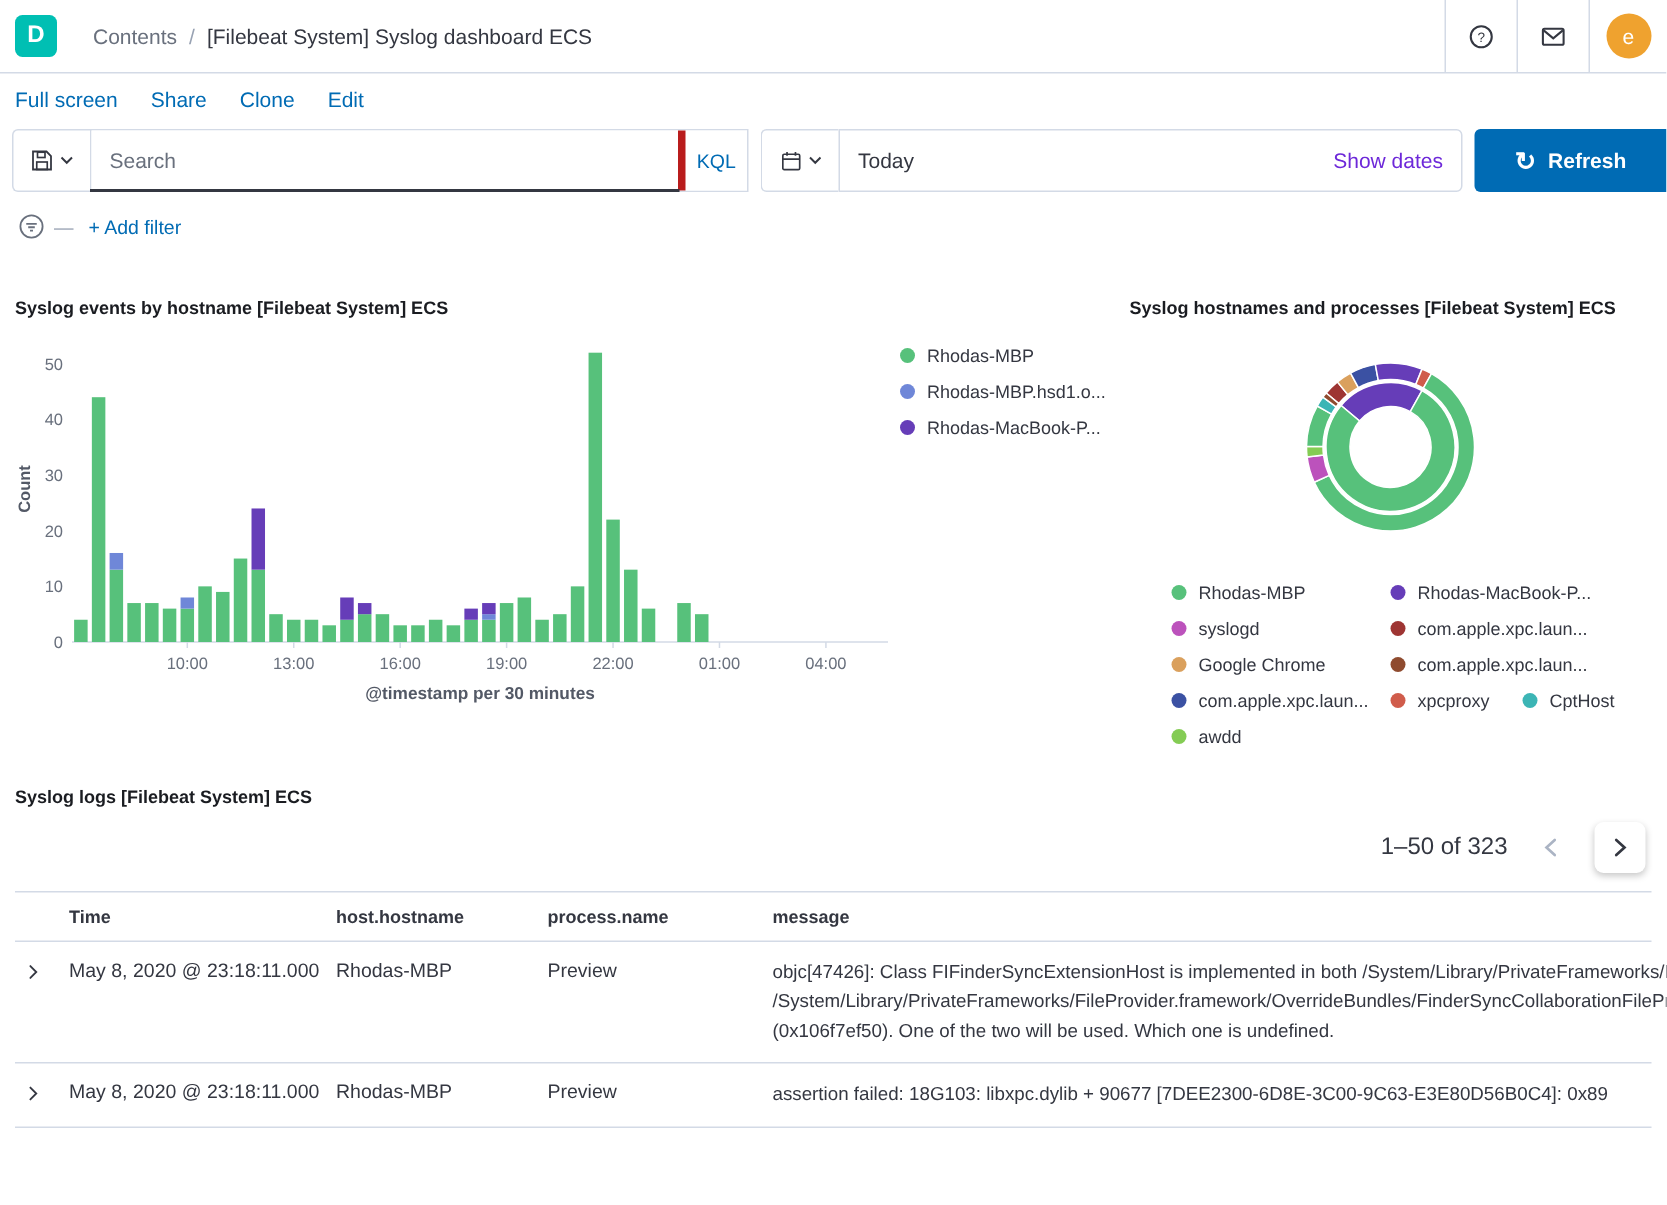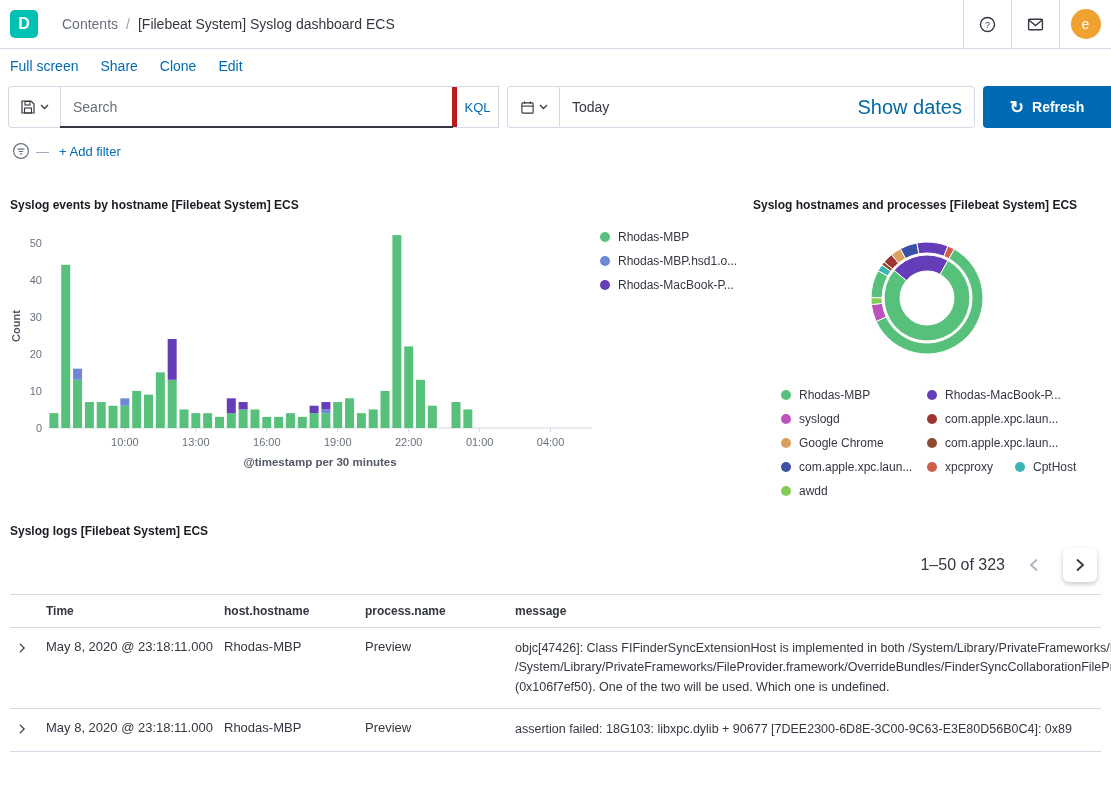--- a/index.html
+++ b/index.html
@@ -35,21 +35,21 @@
   .search-input-wrap::after { content:""; position:absolute; left:-1px; right:45px; bottom:-1px; height:2px; background:#343741; }
   .search-input { border:none; outline:none; flex:1; padding:0 12px; font-size:14px; color:#343741; }
   .search-input::placeholder { color:#69707D; }
   .kql-btn { width:46px; border:none; border-left:5px solid #b91c1c; background:#fff; color:#006BB4;
     font-size:13px; cursor:pointer; }
   .date-group { width:468px; display:flex; margin-left:8px; }
   .cal-btn { width:52px; background:#fff; border:1px solid #D3DAE6; border-right:none;
     border-radius:4px 0 0 4px; display:flex; align-items:center; justify-content:center; gap:4px; cursor:pointer; }
   .date-display { flex:1; border:1px solid #D3DAE6; border-radius:0 4px 4px 0; background:#fff;
     display:flex; align-items:center; padding:0 12px; font-size:14px; }
-  .show-dates { margin-left:auto; color:#0369a1; font-size:20px; text-decoration:none; cursor:pointer; }
+  .show-dates { margin-left:auto; color:#6d28d9; font-size:14px; text-decoration:none; cursor:pointer; }
   .refresh-btn { min-width:128px; margin-left:8px; background:#006BB4; color:#fff; border:none;
     border-radius:4px 0 0 4px; font-size:14px; font-weight:600; display:flex; align-items:center;
     justify-content:center; gap:8px; cursor:pointer; font-family:inherit; }
   .refresh-glyph { font-size:17px; line-height:1; }
 
   
   .filter-bar { display:flex; align-items:center; gap:6px; padding:6px 10px 10px 12px; }
   .filter-dash { color:#98A2B3; font-size:13px; margin-right:4px; }
   .add-filter { color:#006BB4; font-size:13px; text-decoration:none; cursor:pointer; }
 

